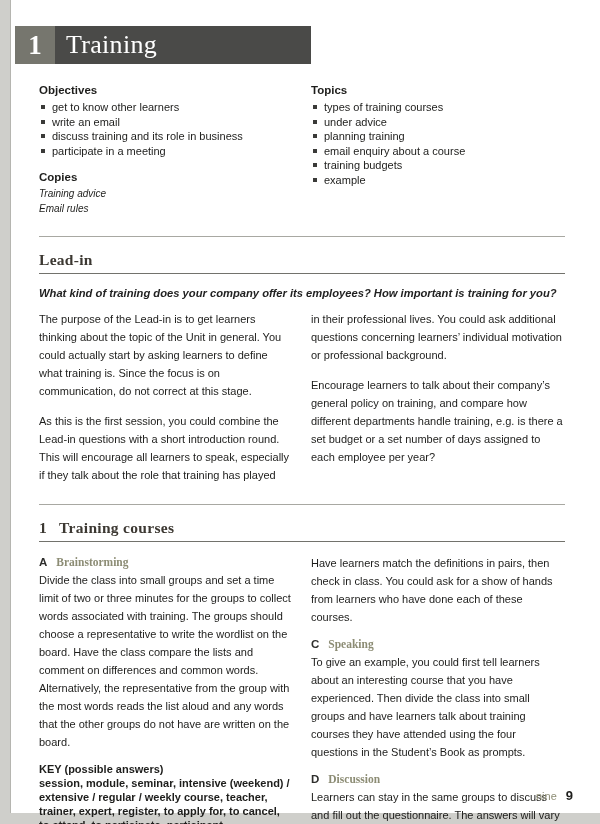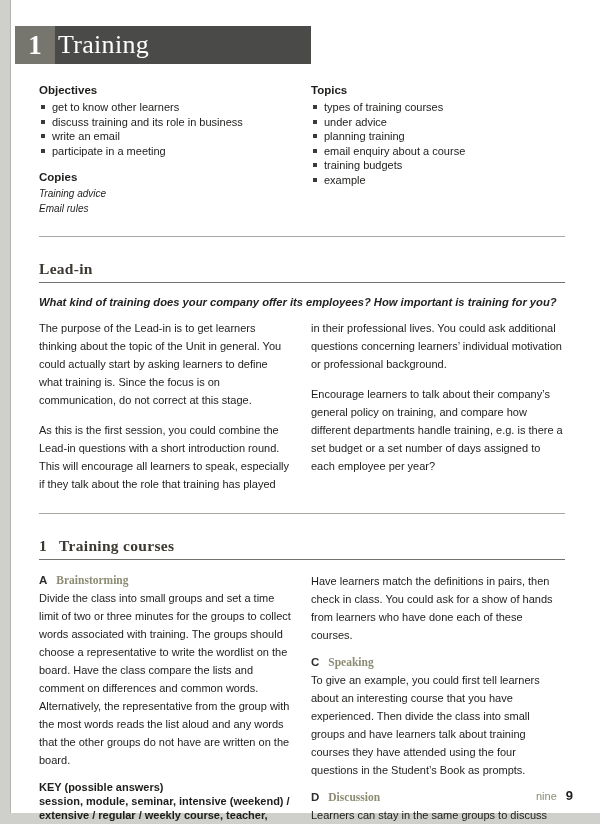--- a/index.html
+++ b/index.html
@@ -29,21 +29,21 @@
     background:#76766e;
     color:#fff;
     font-family:"Liberation Serif",serif;
     font-size:27px;font-weight:bold;
     display:flex;align-items:center;justify-content:center;
   }
   .unit-title{
     color:#fff;
     font-family:"Liberation Serif",serif;
     font-size:26px;
-    padding-left:3px;
+    padding-left:11px;
     letter-spacing:.3px;
   }
   
   .content{margin:0 36px 0 28px;}
   .two-col{display:flex;gap:18px;}
   .col{flex:1;min-width:0;}
   .overview{margin-top:20px;}
   h3.block-head{
     margin:0 0 4px 0;
     font-size:11.5px;font-weight:bold;color:#1d1d1b;
@@ -58,21 +58,21 @@
     width:4px;height:4px;background:#3a3a38;
     margin:5px 7px 0 2px;
   }
   .copies{margin-top:13px;}
   .copies .it{font-style:italic;font-size:10px;line-height:14.5px;}
   
   .section-head{
     margin-top:20px;
     border-top:1px solid #a8a8a2;
     border-bottom:1px solid #72726c;
-    padding:23px 0 4px 0;
+    padding:14px 0 4px 0;
     font-family:"Liberation Serif",serif;
     font-size:15.5px;font-weight:bold;color:#3c3832;
     letter-spacing:.3px;
   }
   .section-head .num{margin-right:12px;}
   
   .question{
     margin:12px 0 10px 0;
     font-size:11.2px;line-height:14px;
     font-weight:bold;font-style:italic;color:#222;
@@ -109,25 +109,25 @@
     <div class="two-col overview">
       <div class="col">
         <h3 class="block-head">Objectives</h3>
         <ul class="plain">
           <li>
               <span class="blt"></span>
               <span>get to know other learners</span>
             </li>
           <li>
               <span class="blt"></span>
+              <span>write an email</span>
+            </li>
+          <li>
+              <span class="blt"></span>
               <span>discuss training and its role in business</span>
-            </li>
-          <li>
-              <span class="blt"></span>
-              <span>write an email</span>
             </li>
           <li>
               <span class="blt"></span>
               <span>participate in a meeting</span>
             </li>
         </ul>
         <div class="copies">
           <h3 class="block-head">Copies</h3>
           <div class="it">Training advice</div>
           <div class="it">Email rules</div>

